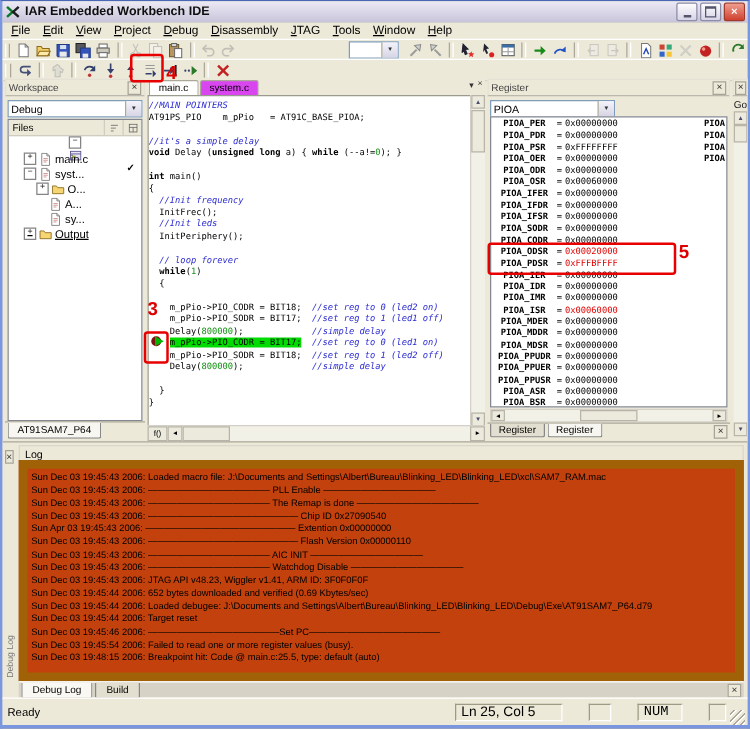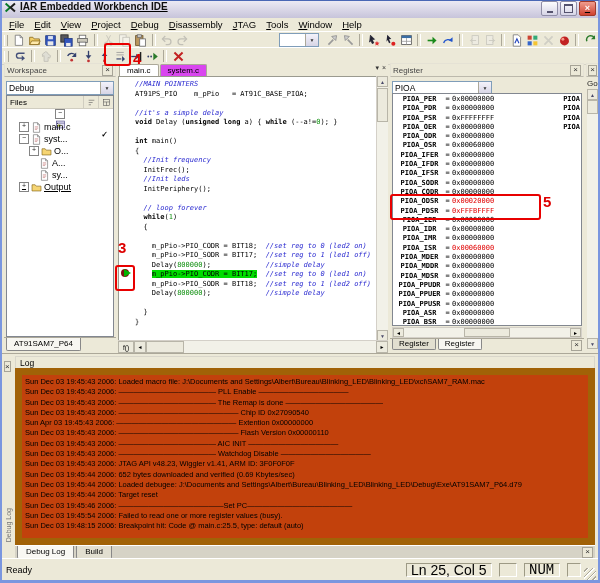--- a/index.html
+++ b/index.html
@@ -1,21 +1,21 @@
 <!DOCTYPE html>
 <html><head>
 <meta charset="utf-8">
 <style>
   html,body{margin:0;padding:0;background:#555;}
   .win{position:relative;width:600px;height:583px;box-sizing:border-box;background:#ece9d8;
        font-family:"Liberation Sans",sans-serif;overflow:hidden;
        border:1px solid #4a67b5;border-bottom:3px solid #7a96df;border-left:2px solid #7a96df;border-right:2px solid #7a96df;}
   
-  .titlebar{position:absolute;left:0;right:0;top:0;height:17px;display:flex;
-            background:linear-gradient(#eceaf4,#c7c4da);border-bottom:1px solid #9d9ab0;padding:0 2px;text-decoration:underline;}
+  .titlebar{position:absolute;left:0;right:0;top:0;height:17px;display:flex;align-items:center;
+            background:linear-gradient(#eceaf4,#c7c4da);border-bottom:1px solid #9d9ab0;padding:0 2px;}
   .tb-ico svg{width:13px;height:13px;display:block;}
   .tb-title{font-size:10px;font-weight:bold;color:#0f0f0f;margin-left:3px;flex:1;white-space:nowrap;}
   .wbtn{width:15px;height:13px;margin-left:2px;border:1px solid #8f8da6;border-radius:2px;
         background:linear-gradient(#fdfdfe,#d6d4e6);display:flex;align-items:center;justify-content:center;}
   .wbtn .g-min{width:6px;height:2px;background:#55536e;margin-top:6px;}
   .wbtn .g-max{width:7px;height:6px;border:1px solid #55536e;border-top-width:2px;}
   .wbtn.close{background:linear-gradient(#f09d8e,#cf4130);border-color:#a23a2a;color:#fff;font-size:9px;font-weight:bold;line-height:1;}
   
   .menubar{position:absolute;top:17px;left:0;right:0;height:13px;display:flex;align-items:center;font-size:9.5px;background:#ece9d8;padding-left:2px;}
   .menu-item{padding:0 5px;white-space:nowrap;}
@@ -57,21 +57,21 @@
   .ws-tabs{position:absolute;bottom:0;left:0;right:0;height:15px;display:flex;align-items:flex-start;border-top:1px solid #aca899;background:#ece9d8;}
   .ws-tab{font-size:8px;padding:1px 7px 2px;border:1px solid #888;border-top:none;background:#f7f6f1;border-radius:0 0 2px 2px;margin-left:2px;}
   
   .ed{left:116px;width:270px;}
   .ed-tabs{height:13px;display:flex;align-items:flex-end;background:#ece9d8;border-bottom:1px solid #aca899;font-size:8px;padding-left:1px;position:relative;}
   .ed-tab{padding:1px 7px;border:1px solid #aca899;border-bottom:none;background:#d946ef;margin-right:1px;border-radius:2px 2px 0 0;white-space:nowrap;}
   .ed-tab.active{background:#fff;}
   .ed-corner{position:absolute;right:2px;top:1px;display:flex;gap:3px;font-size:7px;color:#333;}
   .code{position:absolute;top:13px;left:0;right:11px;bottom:12px;background:#fff;border:1px solid #9a9a8f;box-sizing:border-box;
         overflow:hidden;font-family:"DejaVu Sans Mono",monospace;font-size:7px;line-height:9.5px;padding-top:3px;}
-  .code-line{white-space:pre;height:9.5px;padding-left:16px;}
+  .code-line{white-space:pre;height:9.5px;}
   .seg-p{color:#000;}
   .seg-c{color:#2a2ad0;font-style:italic;}
   .seg-k{color:#000;font-weight:bold;}
   .seg-n{color:#109010;}
   .seg-hl{background:#00dc00;color:#000;}
   .pc-marker{position:absolute;left:3px;width:12px;height:10px;z-index:5;}
   .bp-dot{position:absolute;left:0;top:1px;width:8px;height:8px;border-radius:50%;background:#7e1111;}
   .pc-arrow{position:absolute;left:3px;top:1px;width:0;height:0;border-left:7px solid #00b400;border-top:4px solid transparent;border-bottom:4px solid transparent;}
   .vscroll{position:absolute;top:13px;right:0;width:11px;bottom:12px;background:#f2f1e8;border-left:1px solid #d4d0c8;}
   .sbtn{width:11px;height:11px;background:#eceadd;border:1px solid #b8b5a8;box-sizing:border-box;
@@ -112,21 +112,21 @@
   .log-body{position:absolute;left:13px;right:3px;top:14px;bottom:15px;background:#c2410c;border:7px solid #a16207;
             font-size:7.5px;line-height:10.3px;padding:2px 3px;overflow:hidden;white-space:nowrap;}
   .log-tabs{position:absolute;left:13px;right:3px;bottom:0;height:14px;display:flex;align-items:flex-start;background:#d6d3c6;border-top:1px solid #fff;}
   .log-tab{font-size:8px;padding:1px 8px 2px;border:1px solid #888;border-top:none;background:#e2dfd0;border-radius:0 0 2px 2px;margin-left:2px;}
   .log-tab.active{background:#f9f8f3;}
   .log-tabs .pclose{margin:1px 2px 0 auto;}
   
   .statusbar{position:absolute;left:0;right:0;bottom:0;height:21px;background:#ece9d8;border-top:1px solid #fff;
              display:flex;align-items:center;font-size:9px;padding:0 2px;}
   .sb-msg{flex:1;padding-left:2px;}
-  .sb-box{height:14px;border:1px solid;border-color:#9d9a85 #fff #fff #9d9a85;display:flex;align-items:center;padding:0 4px;margin-left:7px;font-size:14px;box-sizing:border-box;}
+  .sb-box{height:14px;border:1px solid;border-color:#9d9a85 #fff #fff #9d9a85;display:flex;align-items:center;padding:0 4px;margin-left:21px;font-size:11px;box-sizing:border-box;}
   .sb-grip{width:12px;height:12px;margin-left:3px;align-self:flex-end;
            background:repeating-linear-gradient(135deg,transparent 0 2px,#aca899 2px 3px,#fff 3px 4px);}
   
   .ann{position:absolute;border:2px solid #e80000;border-radius:3px;pointer-events:none;z-index:60;}
   .ann-label{position:absolute;color:#dd0000;font-size:15px;font-weight:bold;z-index:60;pointer-events:none;line-height:1;}
   #ann-toolbar{left:102px;top:42px;width:23px;height:19px;}
   #ann-gutter{left:113px;top:264px;width:16px;height:22px;}
   #ann-reg{left:388px;top:193px;width:147px;height:22px;}
   #lbl3{left:116px;top:239px;}
   #lbl4{left:131px;top:50px;}

